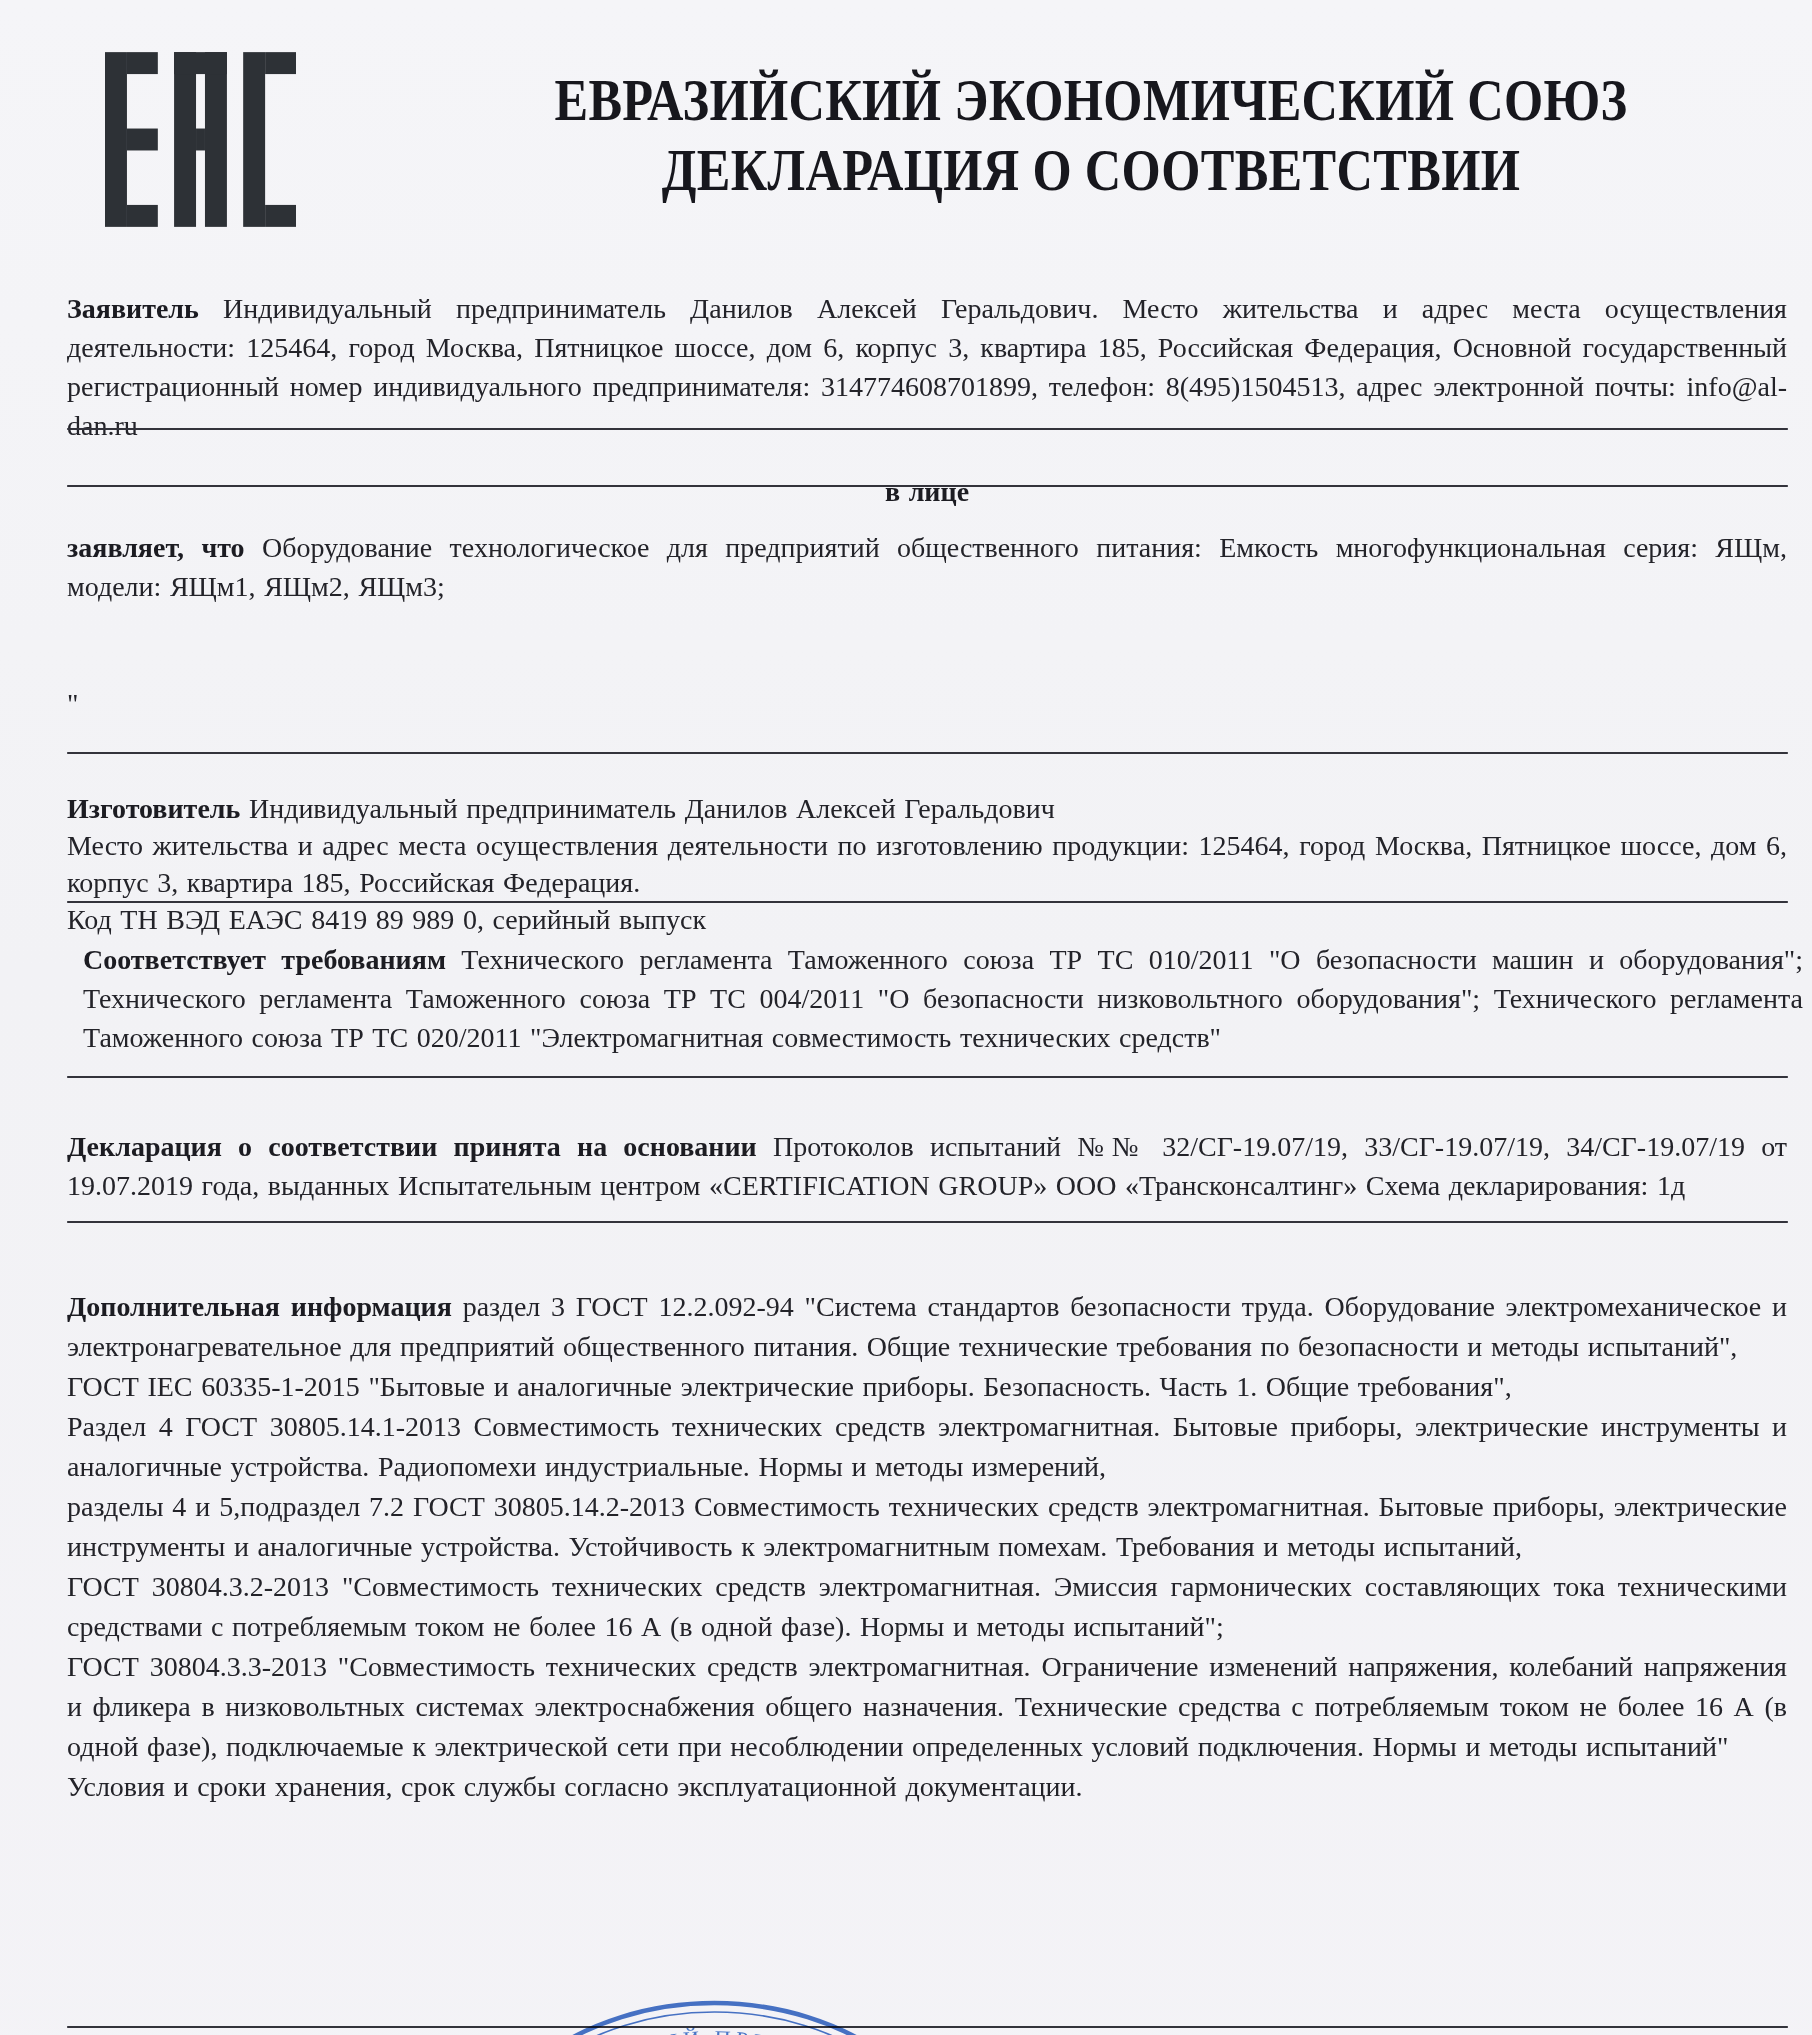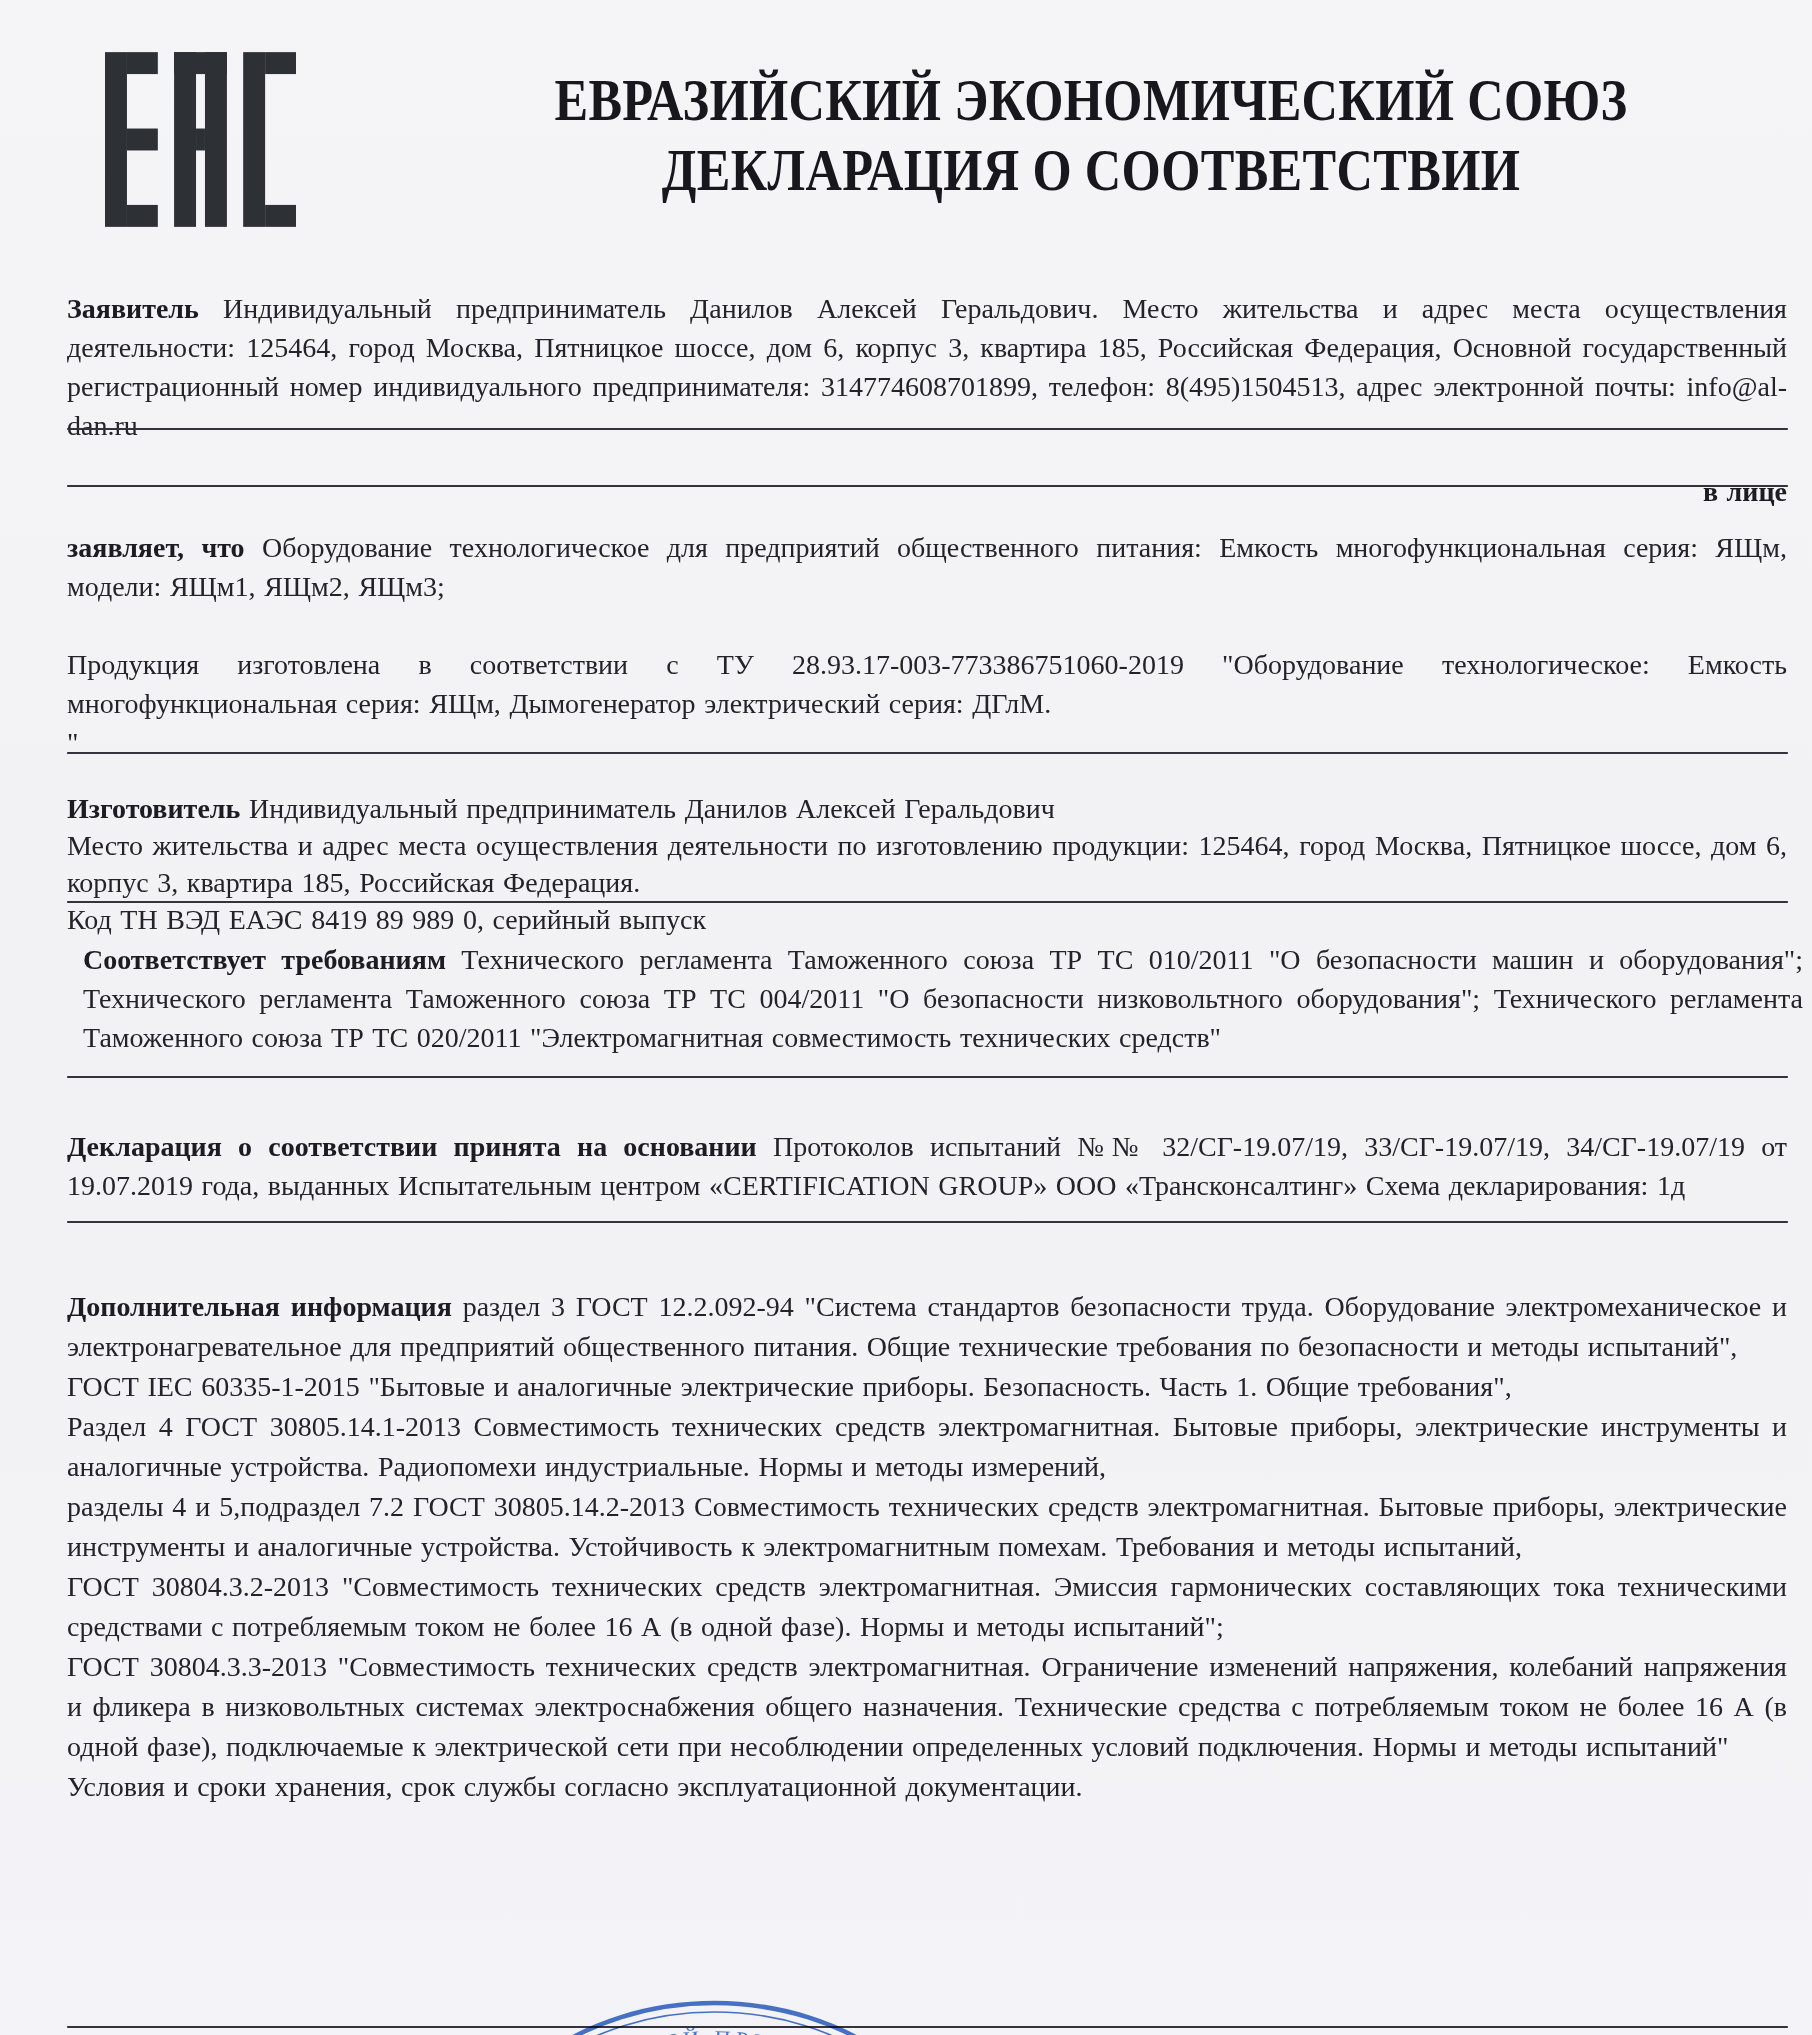--- a/index.html
+++ b/index.html
@@ -22,21 +22,21 @@
   .para{
     position:absolute; left:67px; width:1720px;
     font-size:28px; line-height:39px; text-align:justify;
     color:#232329; word-spacing:1.6px;
   }
   .para b{color:#1c1c22;}
   .rule{
     position:absolute; left:67px; width:1721px; height:2.4px;
     background:#33333b; border-radius:0.8px;
   }
-  .boldline{font-weight:bold; text-align:right;}
+  .boldline{font-weight:bold; text-align:center;}
   .stamp-svg{position:absolute; left:452px; top:1997px; mix-blend-mode:multiply; opacity:.93;}
   .stamp-text{font-family:"Liberation Serif","DejaVu Serif",serif;}
   .script{font-style:italic; font-weight:bold;}
 </style>
 </head>
 <body>
 
 <div class="page">
 
   <div class="logo">
@@ -68,21 +68,21 @@
   <p class="para" style="top:261px;"><b>Заявитель</b> <span>Индивидуальный предприниматель Данилов Алексей Геральдович. Место жительства и адрес места осуществления деятельности: 125464, город Москва, Пятницкое шоссе, дом 6, корпус 3, квартира 185, Российская Федерация, Основной государственный регистрационный номер индивидуального предпринимателя: 314774608701899, телефон: 8(495)1504513, адрес электронной почты: info@al-dan.ru</span></p>
 
   <div class="rule" style="top:428px;"></div>
 
   <p class="para boldline" style="top:444px;"><b>в лице</b></p>
 
   <div class="rule" style="top:485px;"></div>
 
   <p class="para" style="top:500px;"><b>заявляет, что</b> <span>Оборудование технологическое для предприятий общественного питания: Емкость многофункциональная серия: ЯЩм, модели: ЯЩм1, ЯЩм2, ЯЩм3;</span><br>
   <br>
-  <span>Продукция изготовлена в соответствии с ТУ 28.93.17-003-773386751060-2019 "Оборудование технологическое: Емкость многофункциональная серия: ЯЩм, Дымогенератор электрический серия: ДГлМ.</span><br>
+  <br>
   <span>"</span></p>
 
   <div class="rule" style="top:752px;"></div>
 
   <p class="para" style="top:762px; line-height:37px;"><b>Изготовитель</b> <span>Индивидуальный предприниматель Данилов Алексей Геральдович</span><br>
   <span>Место жительства и адрес места осуществления деятельности по изготовлению продукции: 125464, город Москва, Пятницкое шоссе, дом 6, корпус 3, квартира 185, Российская Федерация.</span><br>
   <span>Код ТН ВЭД ЕАЭС 8419 89 989 0, серийный выпуск</span></p>
 
   <div class="rule" style="top:901px;"></div>
 

